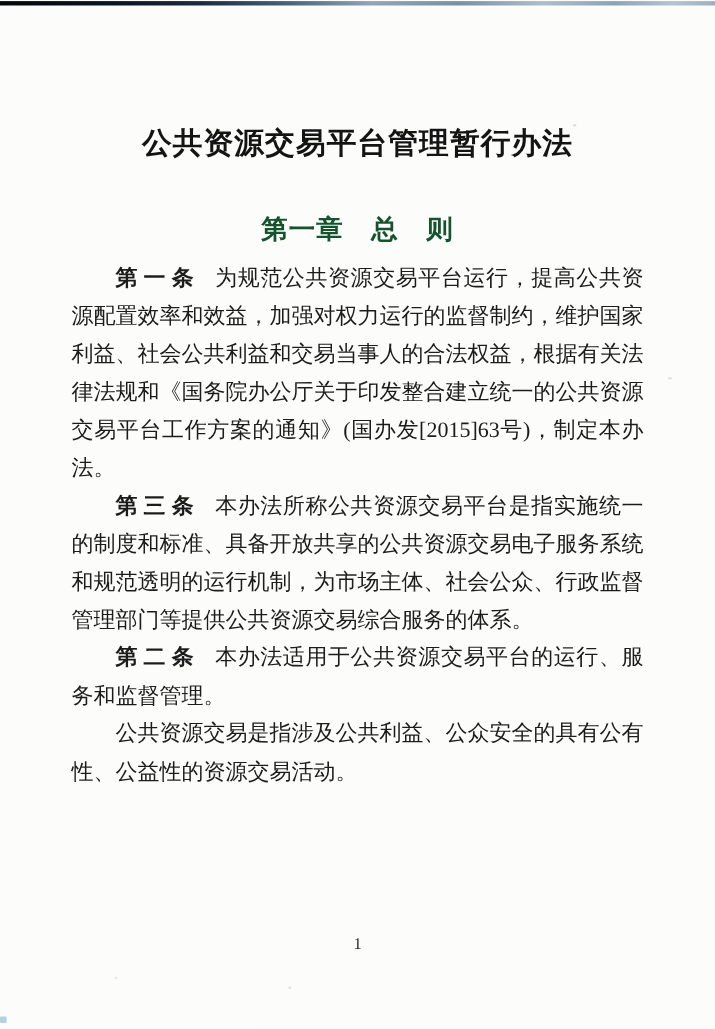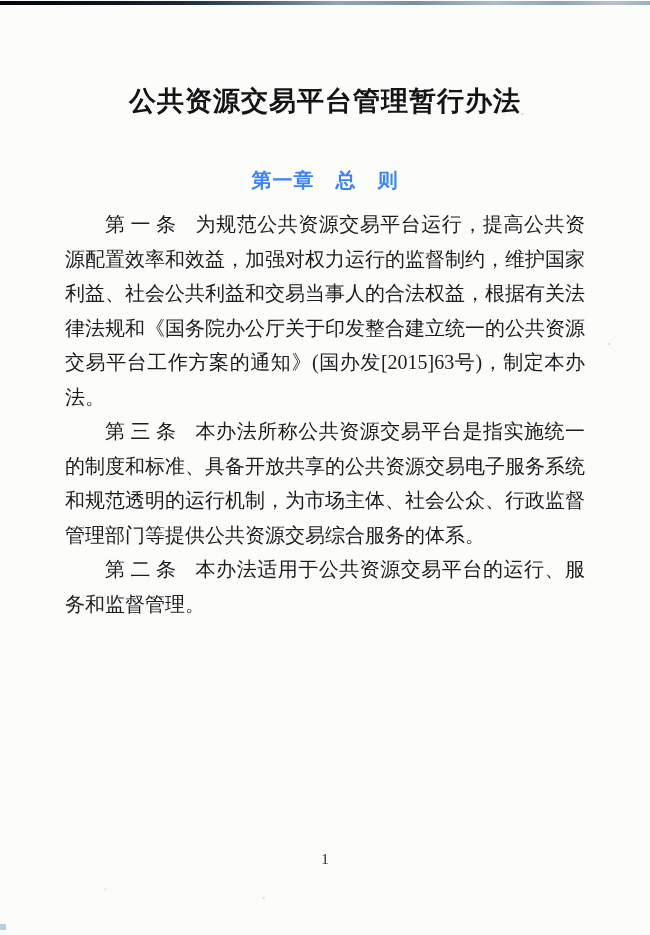--- a/index.html
+++ b/index.html
@@ -24,50 +24,50 @@
     left: 0;
     width: 100%;
     height: 4px;
     background: linear-gradient(to right,
       #04070c 0%, #0b1420 16%, #1c2a3c 28%, #4a5f76 40%,
       #93a4b6 52%, #7b8fa3 64%, #aebdcb 76%, #8ea2b5 86%,
       #b7c3cf 94%, #9db0c0 100%);
   }
   .doc-title {
     margin: 0;
-    padding-top: 81px;
+    padding-top: 110px;
     text-align: center;
     font-size: 27px;
     font-weight: bold;
     letter-spacing: 1px;
     line-height: 40px;
     color: #141414;
   }
   .chapter {
     margin: 46px 0 0 0;
     text-align: center;
-    font-size: 20px;
+    font-size: 24px;
     font-weight: bold;
     letter-spacing: 1px;
     line-height: 26px;
-    color: #3b82f6;
+    color: #14532d;
   }
   .articles {
     margin: 14px 65px 0 65px;
   }
   .article {
     margin: 0;
     font-size: 20px;
     line-height: 34.5px;
     text-align: justify;
     text-justify: inter-ideograph;
     text-indent: 2em;
   }
   .art-label {
-    font-weight: normal;
+    font-weight: bold;
     letter-spacing: 5px;
     margin-right: 14px;
   }
   .art-label:empty {
     display: none;
     margin: 0;
   }
   .page-number {
     position: absolute;
     top: 851px;
@@ -108,20 +108,21 @@
   <h2 class="chapter">第一章　总　则</h2>
 
   <div class="articles">
 
     <p class="article"><span class="art-label">第一条</span><span class="art-text">为规范公共资源交易平台运行，提高公共资源配置效率和效益，加强对权力运行的监督制约，维护国家利益、社会公共利益和交易当事人的合法权益，根据有关法律法规和《国务院办公厅关于印发整合建立统一的公共资源交易平台工作方案的通知》(国办发[2015]63号)，制定本办法。</span></p>
 
     <p class="article"><span class="art-label">第三条</span><span class="art-text">本办法所称公共资源交易平台是指实施统一的制度和标准、具备开放共享的公共资源交易电子服务系统和规范透明的运行机制，为市场主体、社会公众、行政监督管理部门等提供公共资源交易综合服务的体系。</span></p>
 
     <p class="article"><span class="art-label">第二条</span><span class="art-text">本办法适用于公共资源交易平台的运行、服务和监督管理。</span></p>
 
+    <p class="article"><span class="art-text">公共资源交易是指涉及公共利益、公众安全的具有公有性、公益性的资源交易活动。</span></p>
 
 
 
   </div>
 
   <div class="page-number">1</div>
 
   <div class="speck speck-blue"></div>
   <div class="speck speck-a"></div>
   <div class="speck speck-b"></div>

